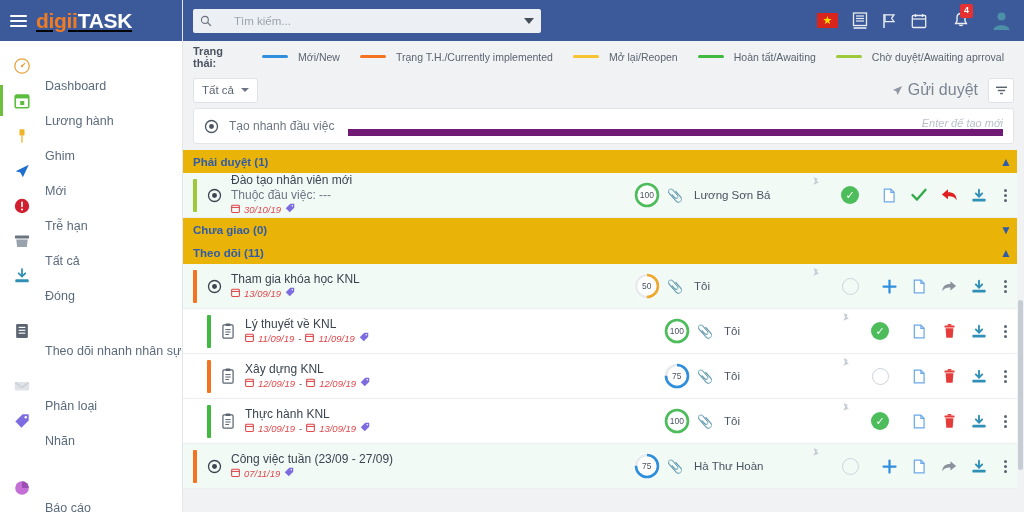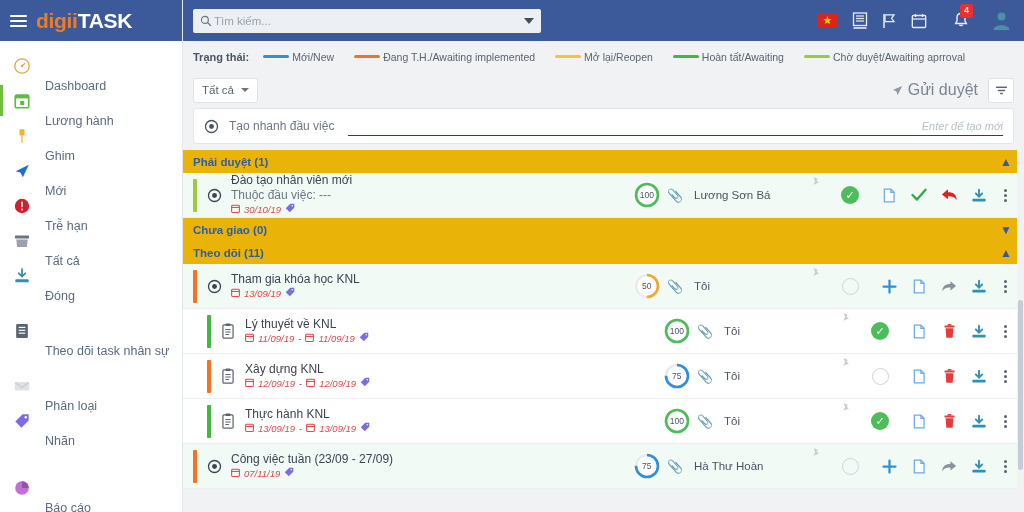--- a/index.html
+++ b/index.html
@@ -16,21 +16,21 @@
     width: 183px; height: 512px; background: #fff;
     border-right: 1px solid #e3e6ea;
     flex: 0 0 183px; position: relative;
   }
   .brandbar {
     height: 41px; background: #3c5a99;
     display: flex; align-items: center; padding-left: 10px; gap: 9px;
   }
   .hamburger { width: 17px; display: flex; flex-direction: column; gap: 3px; cursor: pointer; }
   .hamburger i { display: block; height: 2px; background: #fff; border-radius: 1px; }
-  .brand { font-size: 21px; font-weight: bold; letter-spacing: -0.3px; white-space: nowrap; }
+  .brand { font-size: 21px; font-weight: bold; letter-spacing: -0.3px; white-space: nowrap; text-decoration: underline; }
   .brand .b1 { color: #f07b22; }
   .brand .b2 { color: #ffffff; }
 
   .navlist { padding-top: 7px; }
   .navitem {
     height: 35px; display: flex; align-items: center;
     padding-left: 12px; gap: 13px; position: relative; cursor: pointer;
   }
   .navitem .ico { width: 20px; height: 20px; display: flex; align-items: center; justify-content: center; flex: 0 0 20px; }
   .navitem .lbl { font-size: 12.5px; color: #5b6b7c; white-space: nowrap; margin-top: 40px; }
@@ -42,21 +42,21 @@
   .navgap.big { height: 32px; }
 
   
   .main { flex: 1; height: 512px; background: #f1f2f4; display: flex; flex-direction: column; position: relative; }
   .topbar {
     height: 41px; background: #3c5a99; display: flex; align-items: center;
     padding: 0 12px 0 6px; gap: 10px;
   }
   .searchwrap {
     width: 348px; height: 24px; background: #eceff3; border-radius: 2px;
-    display: flex; align-items: center; padding: 0 7px; gap: 2px; margin-left: 4px;
+    display: flex; align-items: center; padding: 0 7px; gap: 22px; margin-left: 4px;
   }
   .searchwrap input {
     flex: 1; border: none; background: transparent; outline: none;
     font-size: 11.5px; color: #56606d; font-family: "Liberation Sans", sans-serif;
   }
   .searchwrap input::placeholder { color: #9aa3ad; }
   .topspacer { flex: 1; }
   .topicons { display: flex; align-items: center; gap: 14px; }
   .flagvn {
     width: 21px; height: 15px; background: #da251d; border-radius: 1px;
@@ -70,21 +70,21 @@
     font-size: 9px; line-height: 1; padding: 2px 4px 3px; border-radius: 2px; font-weight: bold;
   }
   .avatar { margin-left: 8px; display: flex; align-items: center; }
 
   
   .legend {
     height: 31px; background: #f1f2f4; display: flex; align-items: center;
     padding-left: 10px; gap: 0;
   }
   .legend .ttl { font-size: 11px; font-weight: bold; color: #4a5462; margin-right: 14px; }
-  .lgitem { display: flex; align-items: center; gap: 3px; margin-right: 20px; }
+  .lgitem { display: flex; align-items: center; gap: 10px; margin-right: 20px; }
   .lgline { width: 26px; height: 3px; border-radius: 2px; display: block; }
   .lgtxt { font-size: 10.5px; color: #5b6471; white-space: nowrap; }
 
   
   .toolbar {
     height: 36px; display: flex; align-items: center; padding: 0 10px 0 10px;
   }
   .selbtn {
     height: 25px; background: #fff; border: 1px solid #dfe3e8; border-radius: 3px;
     display: flex; align-items: center; padding: 0 8px; gap: 7px; cursor: pointer;
@@ -99,21 +99,21 @@
     display: flex; align-items: center; justify-content: center; cursor: pointer;
   }
 
   
   .quick {
     margin: 0 10px; height: 36px; background: #fff; border: 1px solid #e2e5e9;
     border-radius: 3px; display: flex; align-items: center; padding: 0 10px; gap: 10px;
   }
   .quick .qlabel { font-size: 12px; color: #6d7682; }
   .quickinput {
-    flex: 1; border: none; border-bottom: 1px solid #701a75; outline: none; height: 20px;
+    flex: 1; border: none; border-bottom: 7px solid #701a75; outline: none; height: 20px;
     font-size: 11px; color: #8d96a2; text-align: right;
     font-family: "Liberation Sans", sans-serif; font-style: italic; background: transparent;
     margin-left: 4px;
   }
   .quickinput::placeholder { color: #b9c0c8; font-style: italic; }
 
   
   .listarea { flex: 1; overflow: hidden; position: relative; margin-top: 6px; }
   .sechead {
     height: 23px; display: flex; align-items: center; padding: 0 12px 0 10px;
@@ -246,21 +246,21 @@
         <div class="navgap"></div>
         <div class="navitem">
           <span class="ico">
             <svg width="18" height="18" viewBox="0 0 20 20">
               <rect x="3.5" y="2.2" width="13" height="15.6" rx="1.3" fill="#5b6471"></rect>
               <line x1="6.3" y1="6" x2="13.7" y2="6" stroke="#fff" stroke-width="1.3"></line>
               <line x1="6.3" y1="9.2" x2="13.7" y2="9.2" stroke="#fff" stroke-width="1.3"></line>
               <line x1="6.3" y1="12.4" x2="13.7" y2="12.4" stroke="#fff" stroke-width="1.3"></line>
             </svg>
           </span>
-          <span class="lbl">Theo dõi task nhân sự</span>
+          <span class="lbl">Theo dõi nhanh nhân sự</span>
         </div>
         <div class="navgap"></div>
         <div class="navitem">
           <span class="ico">
             <svg width="18" height="18" viewBox="0 0 20 20">
               <rect x="2" y="5.5" width="16" height="9.4" rx="1.4" fill="#dfe3e8"></rect>
               <path d="M2.6 6.4 L10 11.6 L17.4 6.4" fill="none" stroke="#c6ccd3" stroke-width="1.3"></path>
             </svg>
           </span>
           <span class="lbl">Phân loại</span>
@@ -343,21 +343,21 @@
     </div>
 
     <div class="legend" id="legend">
       <span class="ttl">Trạng thái:</span>
     <div class="lgitem">
           <span class="lgline" style="background:#2f8fdd"></span>
           <span class="lgtxt">Mới/New</span>
         </div>
         <div class="lgitem">
           <span class="lgline" style="background:#f37321"></span>
-          <span class="lgtxt">Đang T.H./Awaiting implemented</span>
+          <span class="lgtxt">Trạng T.H./Currently implemented</span>
         </div>
         <div class="lgitem">
           <span class="lgline" style="background:#f7c331"></span>
           <span class="lgtxt">Mở lại/Reopen</span>
         </div>
         <div class="lgitem">
           <span class="lgline" style="background:#3fb93f"></span>
           <span class="lgtxt">Hoàn tất/Awaiting</span>
         </div>
         <div class="lgitem">

